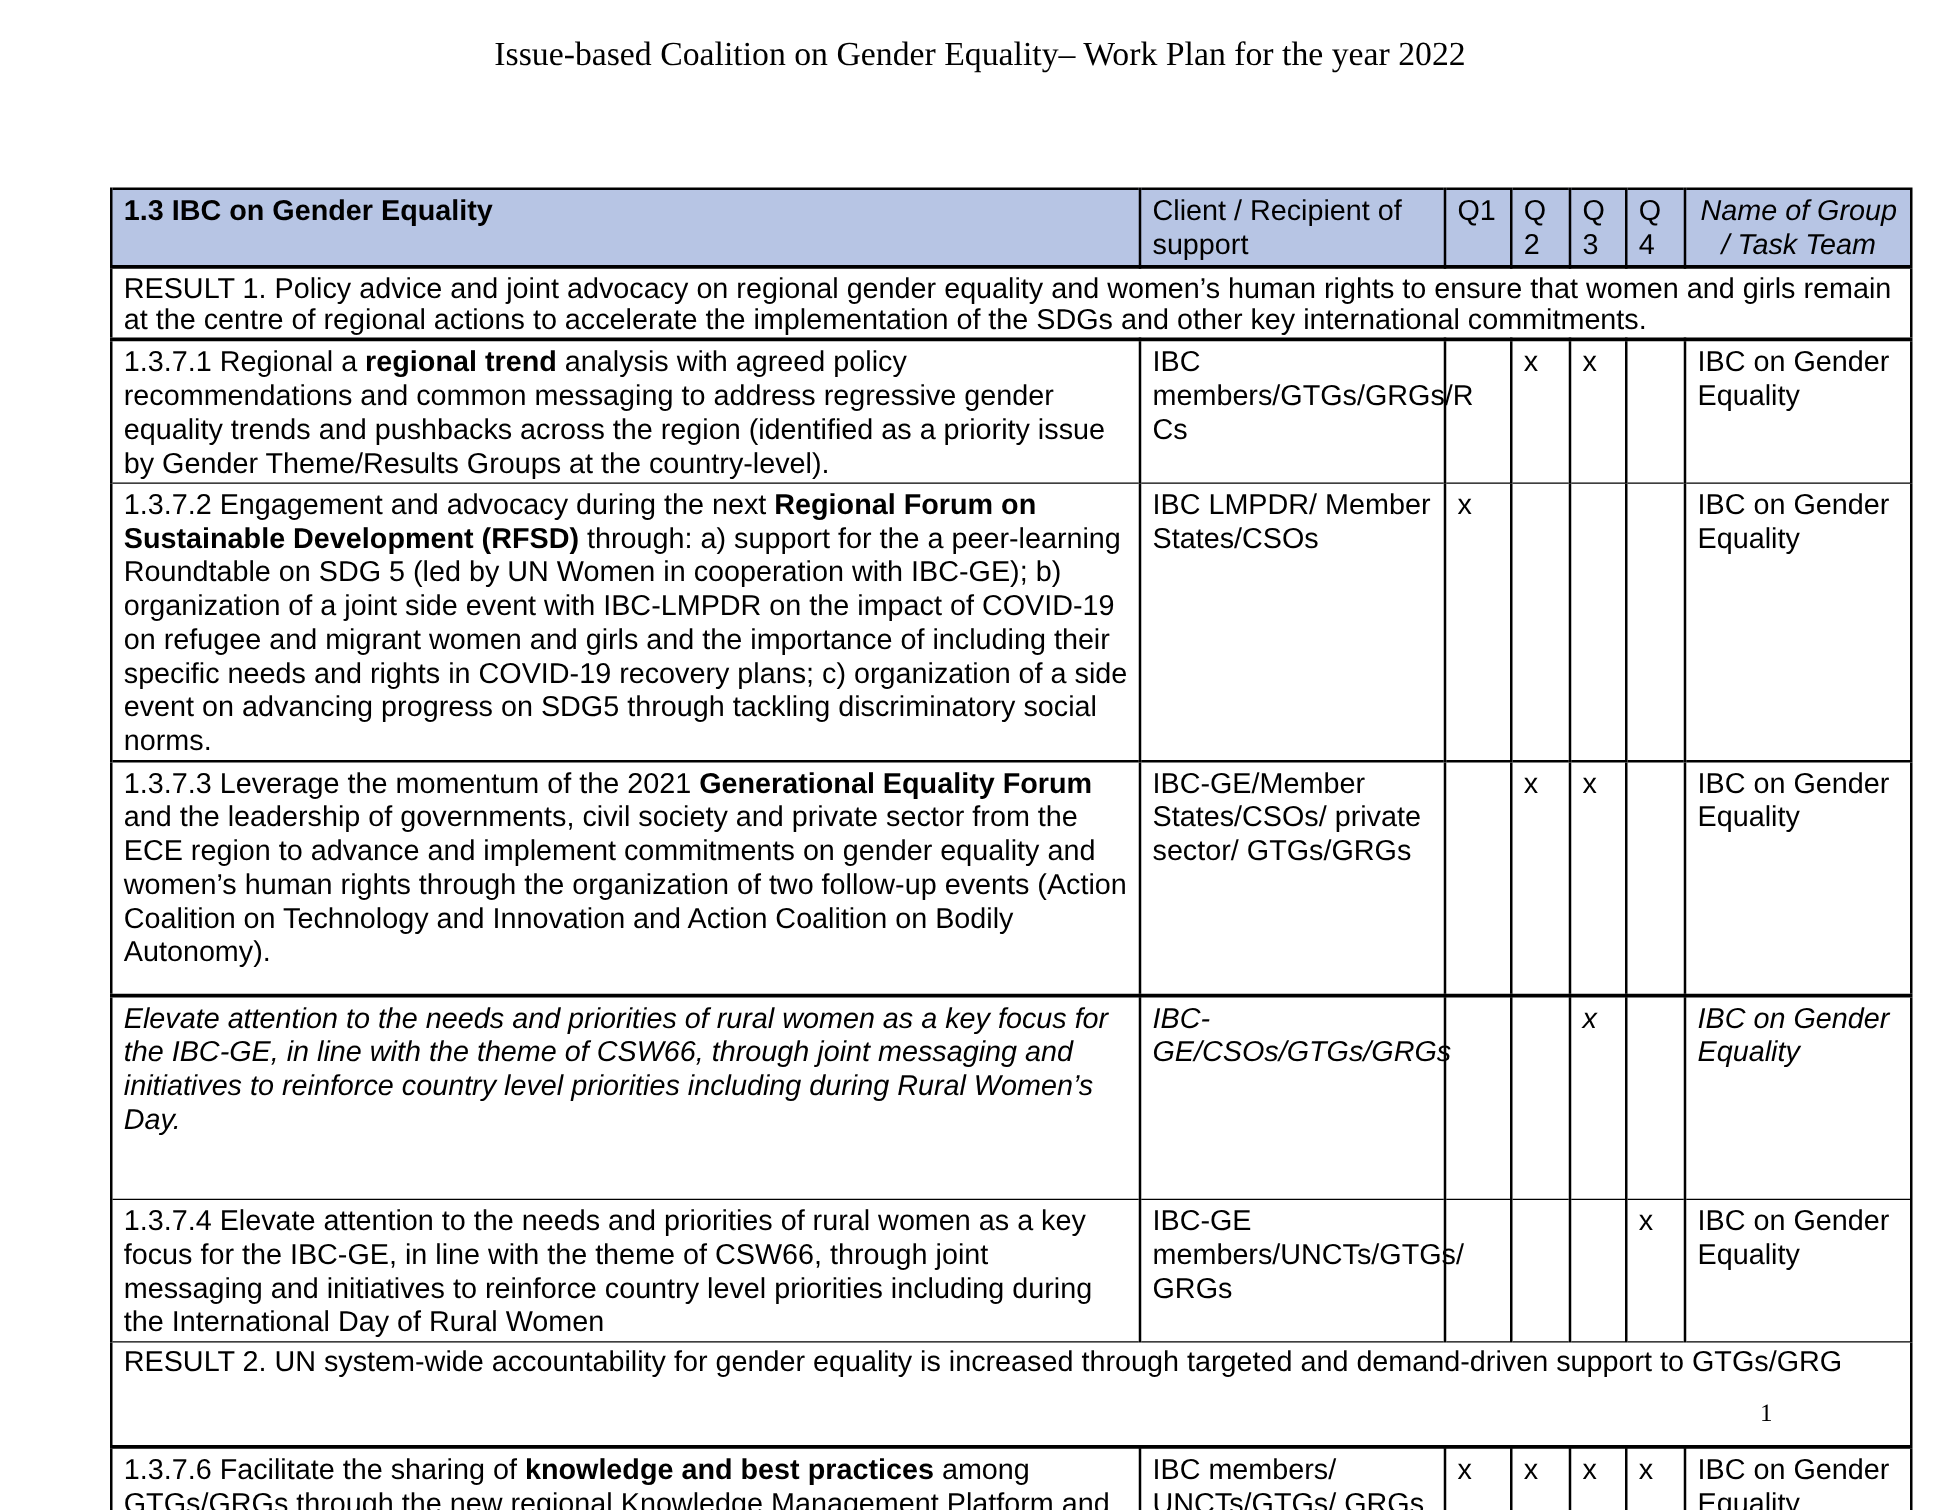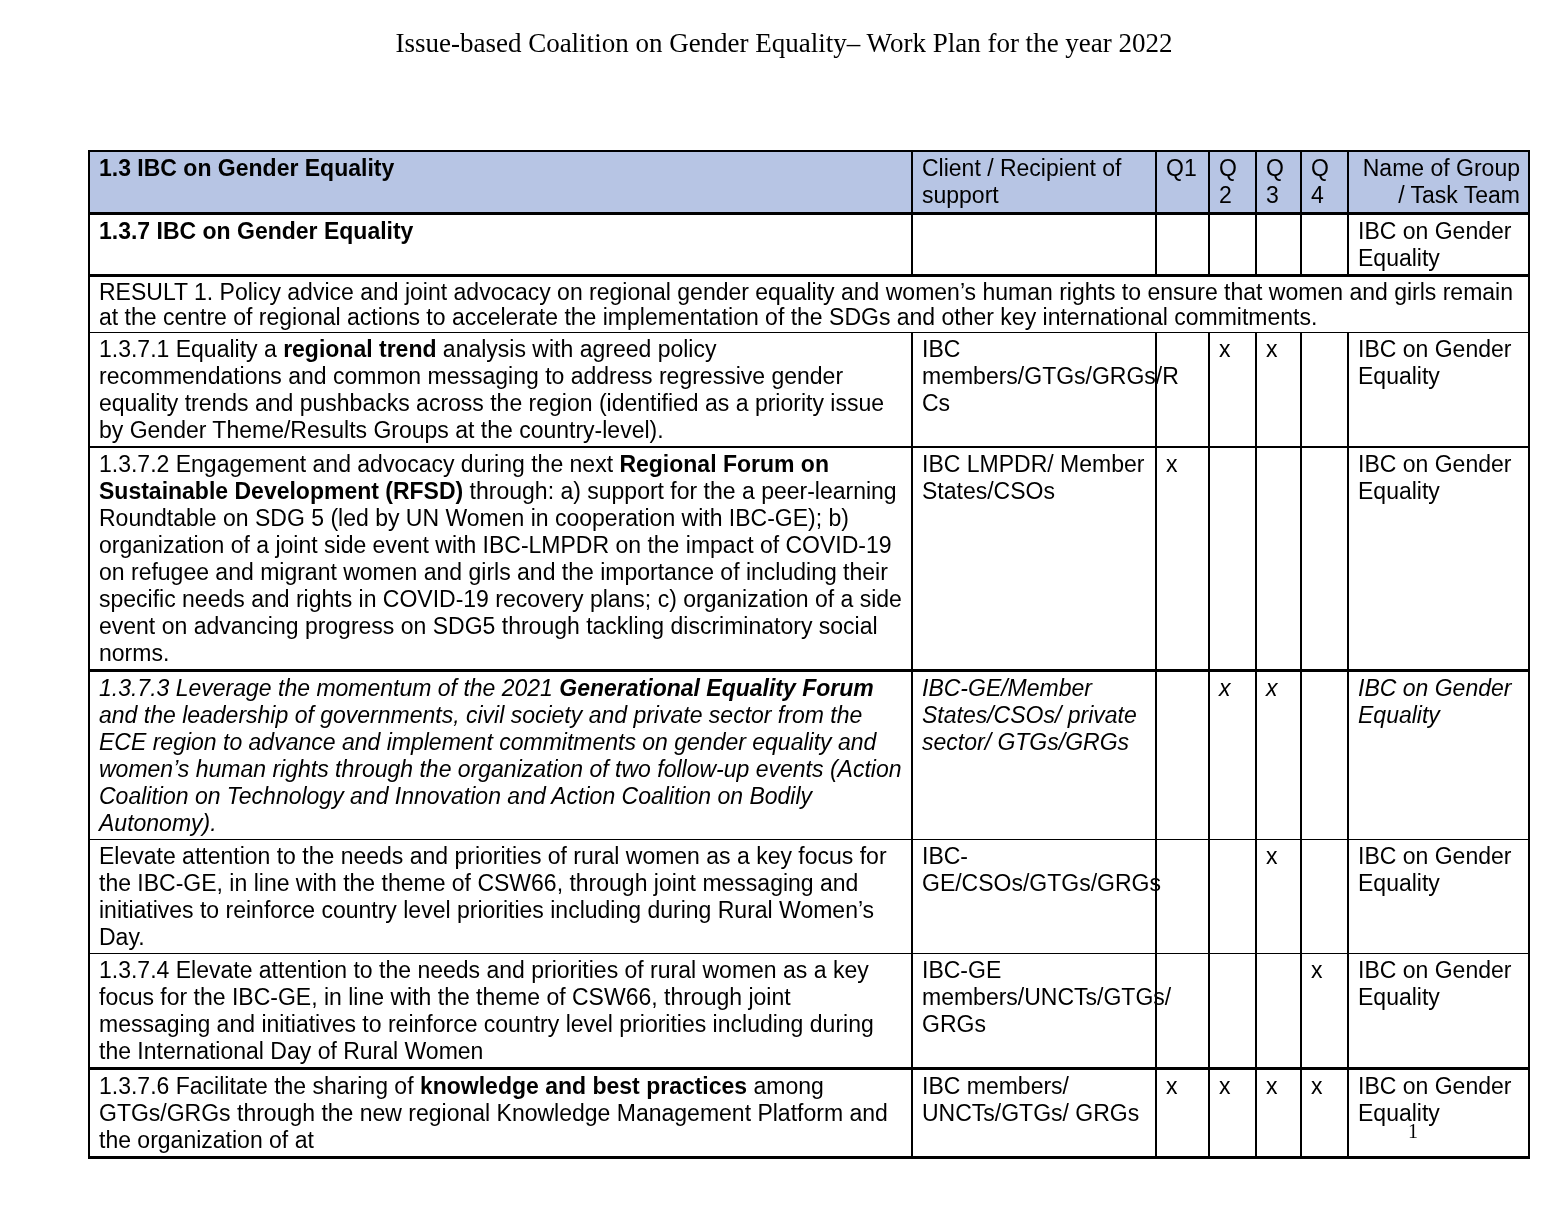--- a/index.html
+++ b/index.html
@@ -52,21 +52,21 @@
     font-weight: 400;
     text-align: left;
   }
   thead tr {
     background: #b7c5e4;
     border-bottom: 3px solid #000;
     height: 62px;
   }
   thead th.h-activity { font-weight: 700; }
   thead th.h-q { white-space: pre-line; text-align: left; padding-left: 9px; }
-  thead th.h-name { text-align: right; }
+  thead th.h-name { text-align: center; font-style: italic; }
 
   td.cell-client { white-space: pre-line; }
   td.cell-q { text-align: center; padding-left: 2px; padding-right: 2px; }
   td.cell-name { text-align: center; }
   td.cell-activity b, .bold { font-weight: 700; }
   td.cell-result {
     font-weight: 700;
     text-align: center;
     line-height: 25px;
     padding-top: 1px;
@@ -120,33 +120,24 @@
 2</th>
         <th class="h-q">Q
 3</th>
         <th class="h-q">Q
 4</th>
         <th class="h-name">Name of Group / Task Team</th>
       </tr>
     </thead>
     <tbody id="rows">
         <tr>
-          <td class="cell-activity bold"><b>1.3.7 IBC on Gender Equality</b></td>
-          <td class="cell-client"></td>
-          <td class="cell-q"></td>
-          <td class="cell-q"></td>
-          <td class="cell-q"></td>
-          <td class="cell-q"></td>
-          <td class="cell-name">IBC on Gender Equality</td>
-        </tr>
-        <tr>
           <td colspan="7" class="cell-result">RESULT 1. Policy advice and joint advocacy on regional gender equality and women’s human rights to ensure that women and girls remain at the centre of regional actions to accelerate the implementation of the SDGs and other key international commitments.</td>
         </tr>
         <tr>
-          <td class="cell-activity"><span>1.3.7.1 Equality a </span><b>regional trend</b><span> analysis with agreed policy recommendations and common messaging to address regressive gender equality trends and pushbacks across the region (identified as a priority issue by Gender Theme/Results Groups at the country-level).</span></td>
+          <td class="cell-activity"><span>1.3.7.1 Regional a </span><b>regional trend</b><span> analysis with agreed policy recommendations and common messaging to address regressive gender equality trends and pushbacks across the region (identified as a priority issue by Gender Theme/Results Groups at the country-level).</span></td>
           <td class="cell-client">IBC
 members/GTGs/GRGs/R
 Cs</td>
           <td class="cell-q"></td>
           <td class="cell-q">x</td>
           <td class="cell-q">x</td>
           <td class="cell-q"></td>
           <td class="cell-name">IBC on Gender Equality</td>
         </tr>
         <tr>
@@ -185,20 +176,23 @@
           <td class="cell-client">IBC-GE
 members/UNCTs/GTGs/
 GRGs</td>
           <td class="cell-q"></td>
           <td class="cell-q"></td>
           <td class="cell-q"></td>
           <td class="cell-q">x</td>
           <td class="cell-name">IBC on Gender Equality</td>
         </tr>
         <tr>
+          <td colspan="7" class="cell-result">RESULT 2. UN system-wide accountability for gender equality is increased through targeted and demand-driven support to GTGs/GRG</td>
+        </tr>
+        <tr>
           <td class="cell-activity"><span>1.3.7.6 Facilitate the sharing of </span><b>knowledge and best practices</b><span> among GTGs/GRGs through the new regional Knowledge Management Platform and the organization of at</span></td>
           <td class="cell-client">IBC members/
 UNCTs/GTGs/ GRGs</td>
           <td class="cell-q">x</td>
           <td class="cell-q">x</td>
           <td class="cell-q">x</td>
           <td class="cell-q">x</td>
           <td class="cell-name">IBC on Gender Equality</td>
         </tr>
       </tbody>

